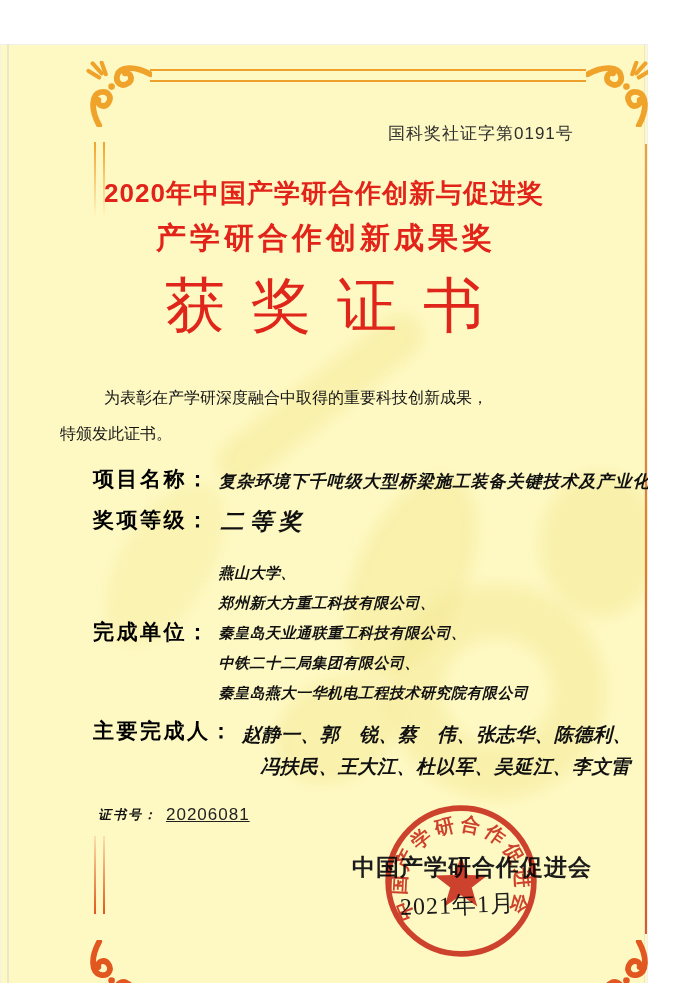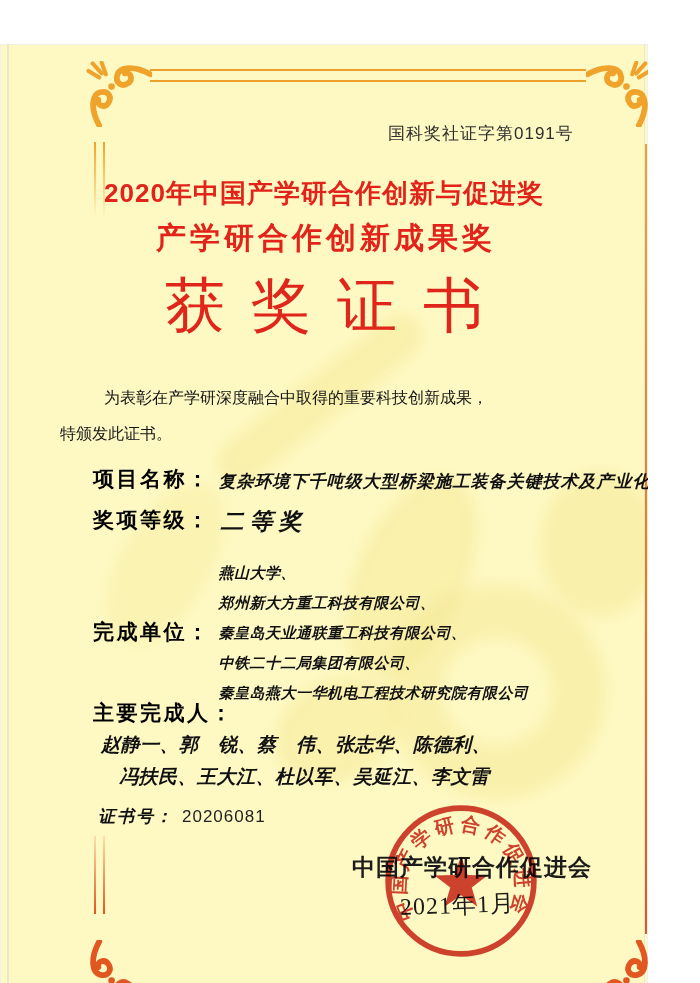--- a/index.html
+++ b/index.html
@@ -77,28 +77,28 @@
   .hand{
     font-family:"Liberation Serif",serif;font-style:italic;font-weight:700;color:#111;
   }
   .row-project{top:421px;}
   .row-project .val{font-size:17px;letter-spacing:1px;margin-left:8px;padding-top:5px;white-space:nowrap;}
   .row-grade{top:462px;}
   .row-grade .val{font-size:23px;letter-spacing:6px;margin-left:10px;}
   .row-units{top:512px;align-items:center;}
   .units-col{margin-left:8px;padding-top:2px;}
   .units-col div{font-size:15px;line-height:30px;letter-spacing:.5px;white-space:nowrap;}
-  .row-persons{top:655px;flex-direction:column;}
+  .row-persons{top:673px;}
   .persons-col{margin-left:8px;padding-top:2px;}
   .persons-col div{font-size:19px;line-height:32px;letter-spacing:.5px;white-space:nowrap;}
   .persons-col .line2{padding-left:18px;}
 
   .row-certno{position:absolute;left:98px;top:761px;display:flex;align-items:center;}
-  .certno-lbl{font-size:17px;font-weight:700;letter-spacing:2px;font-style:italic;}
-  .certno-val{font-family:"Liberation Sans",sans-serif;font-size:17px;margin-left:8px;letter-spacing:1px;color:#222;}
+  .certno-lbl{font-size:13px;font-weight:700;letter-spacing:2px;font-style:italic;}
+  .certno-val{font-family:"Liberation Sans",sans-serif;font-size:17px;margin-left:8px;letter-spacing:1px;color:#222;text-decoration:underline;}
 
   .issuer{
     position:absolute;left:352px;top:808px;
     font-size:23px;font-weight:600;color:#1b1b1b;letter-spacing:1px;white-space:nowrap;z-index:3;
   }
   .date{
     position:absolute;left:400px;top:845px;
     font-size:24px;color:#1b1b1b;letter-spacing:1px;transform:rotate(-2deg);z-index:3;white-space:nowrap;
   }
 

